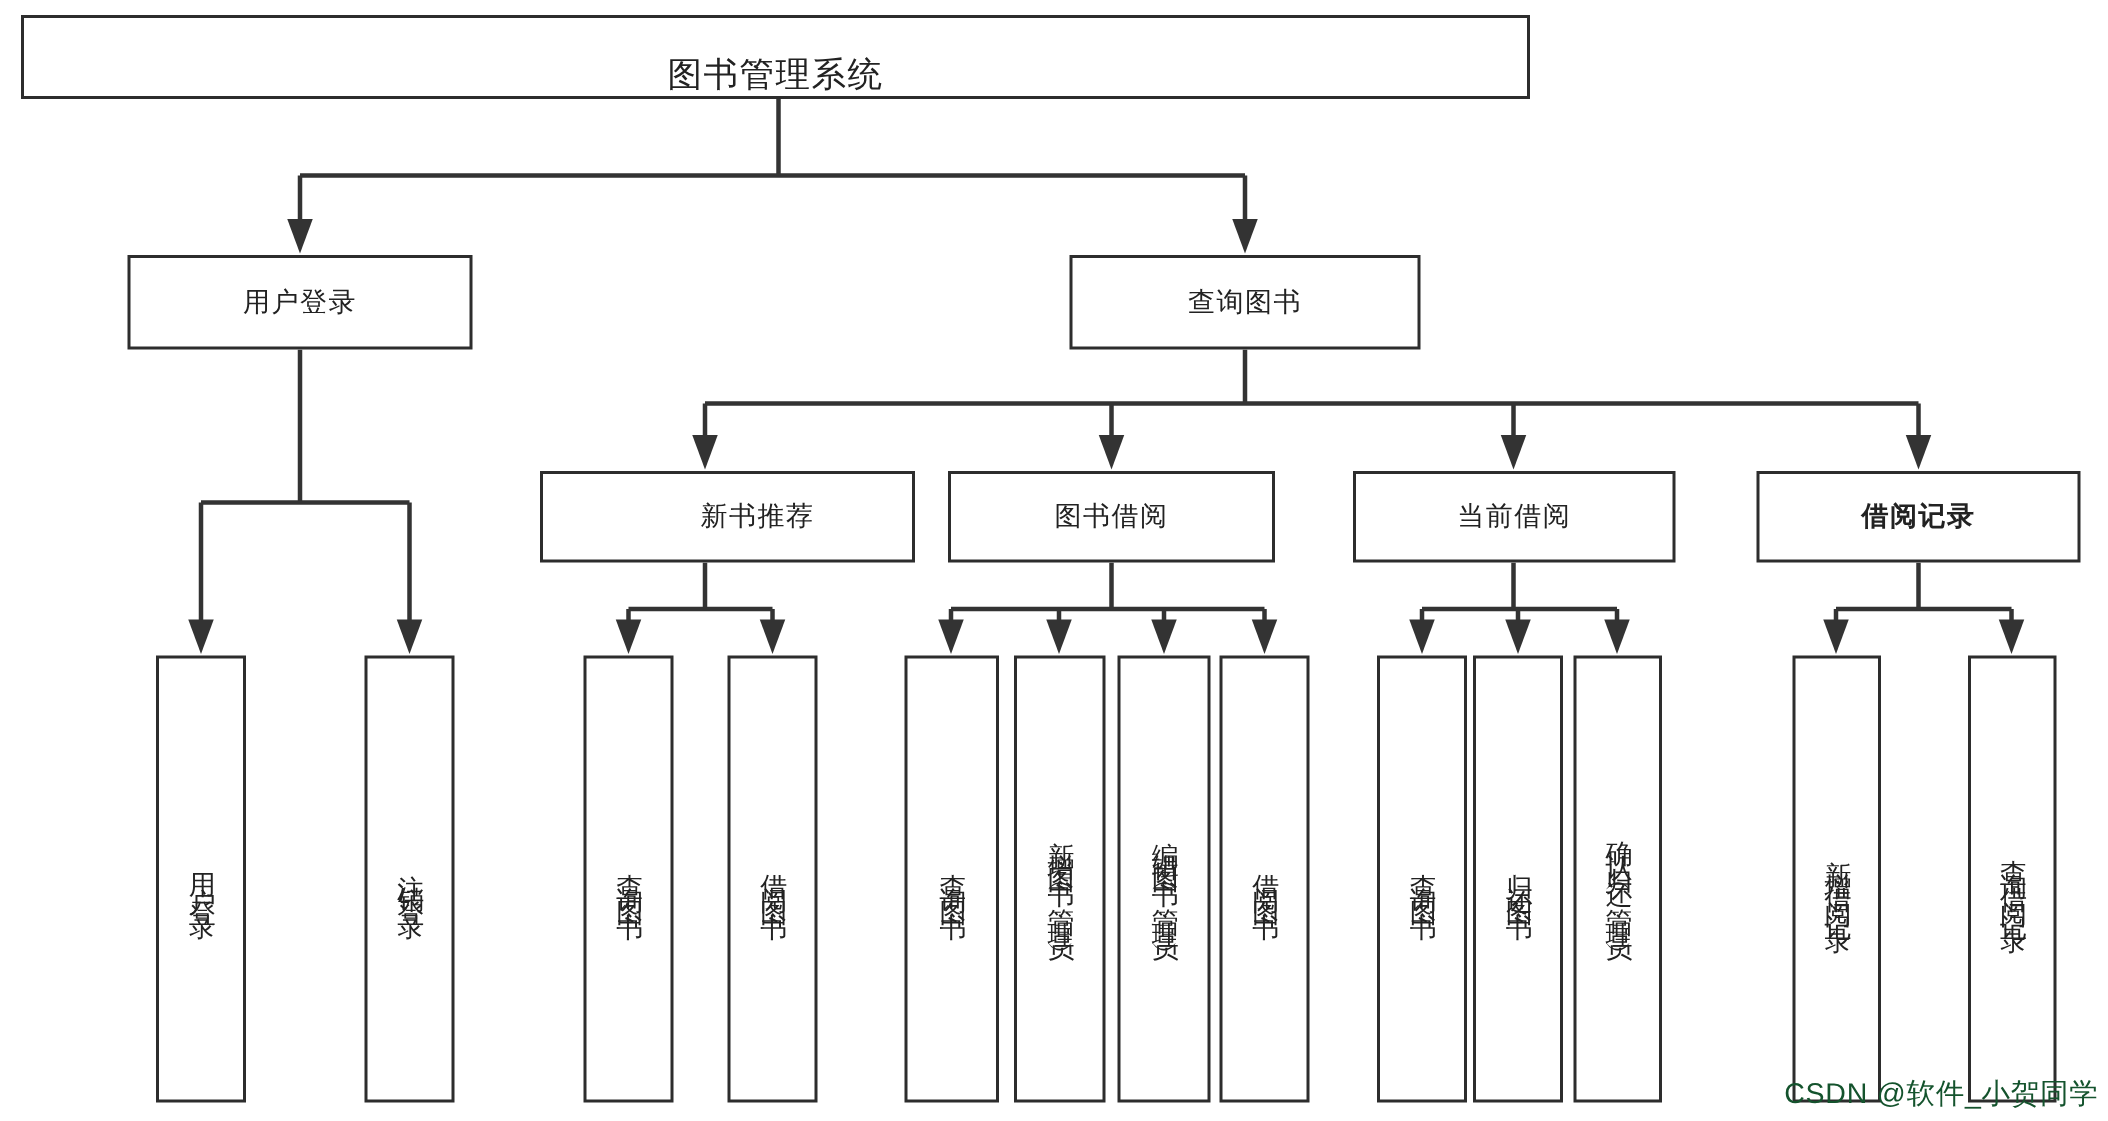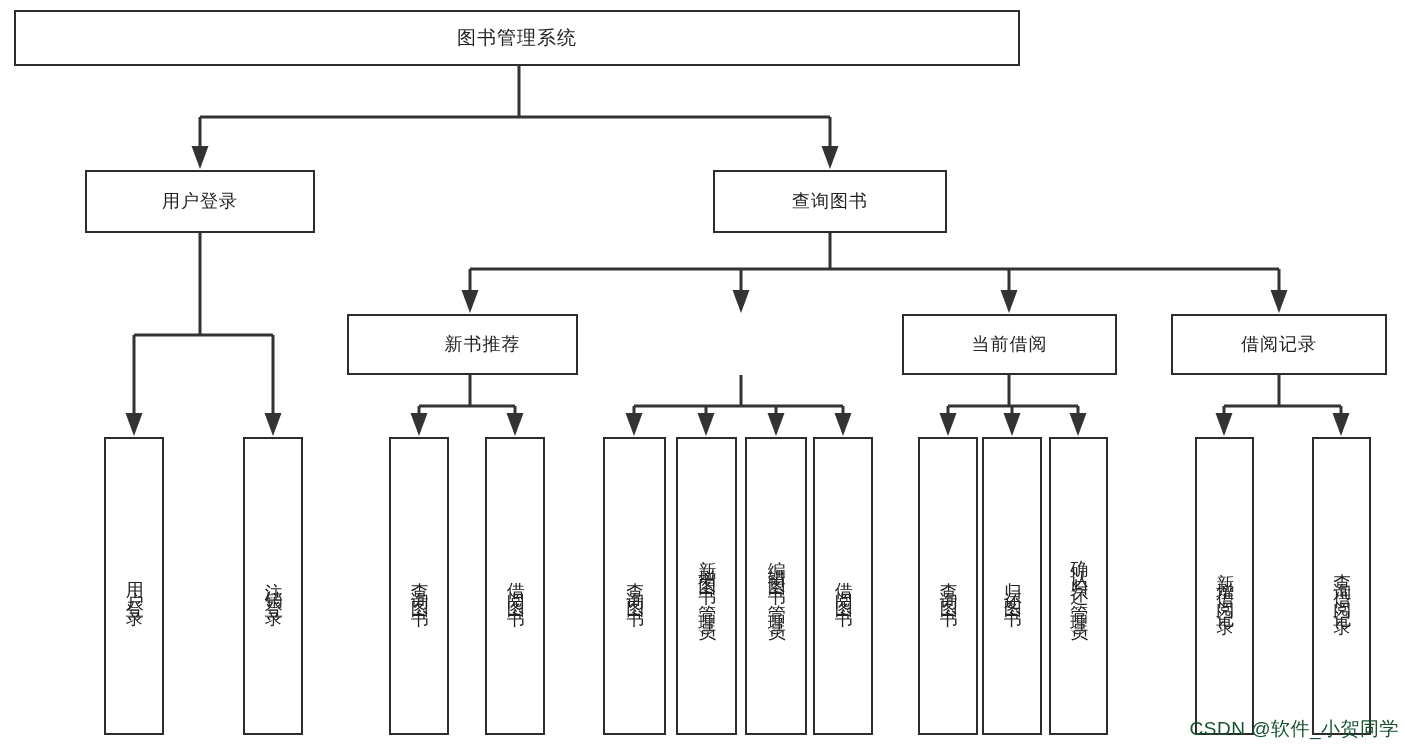--- a/index.html
+++ b/index.html
@@ -28,21 +28,21 @@
     border: 2.5px solid #2d2d2d;
     display: flex;
     align-items: center;
     justify-content: center;
     z-index: 2;
     color: #222222;
     font-size: 18px;
     line-height: 1.2;
     letter-spacing: 1px;
   }
-  .node.root { font-size: 19px; }
+  .node.root { font-size: 23px; align-items: flex-end; }
   .node .label { white-space: nowrap; }
   .node.leaf .label {
     writing-mode: vertical-rl;
     text-orientation: mixed;
     letter-spacing: 9px;
     white-space: normal;
     font-size: 18px;
   }
   .watermark {
     position: absolute;
@@ -97,27 +97,30 @@
     <span class="label">图书管理系统</span>
   </div>
 
   <div class="node" style="left:85px; top:170px; width:230px; height:63px;">
     <span class="label">用户登录</span>
   </div>
   <div class="node" style="left:713px; top:170px; width:234px; height:63px;">
     <span class="label">查询图书</span>
   </div>
 
-  <div class="node" style="left:347px; top:314px; width:231px; height:61px;padding-left:40px;">
+  <div class="node" style="left:360px; top:314px; width:250px; height:61px;padding-left:40px;">
     <span class="label">新书推荐</span>
+  </div>
+  <div class="node" style="left:632px; top:314px; width:218px; height:61px;">
+    <span class="label">图书借阅</span>
   </div>
   <div class="node" style="left:902px; top:314px; width:215px; height:61px;">
     <span class="label">当前借阅</span>
   </div>
-  <div class="node" style="left:1171px; top:314px; width:216px; height:61px;">
+  <div class="node" style="left:1171px; top:314px; width:216px; height:61px;font-weight:bold;">
     <span class="label">借阅记录</span>
   </div>
 
   <div class="node leaf" style="left:104px; top:437px; width:60px; height:298px;">
     <span class="label">用户登录</span>
   </div>
   <div class="node leaf" style="left:243px; top:437px; width:60px; height:298px;">
     <span class="label">注销登录</span>
   </div>
 

